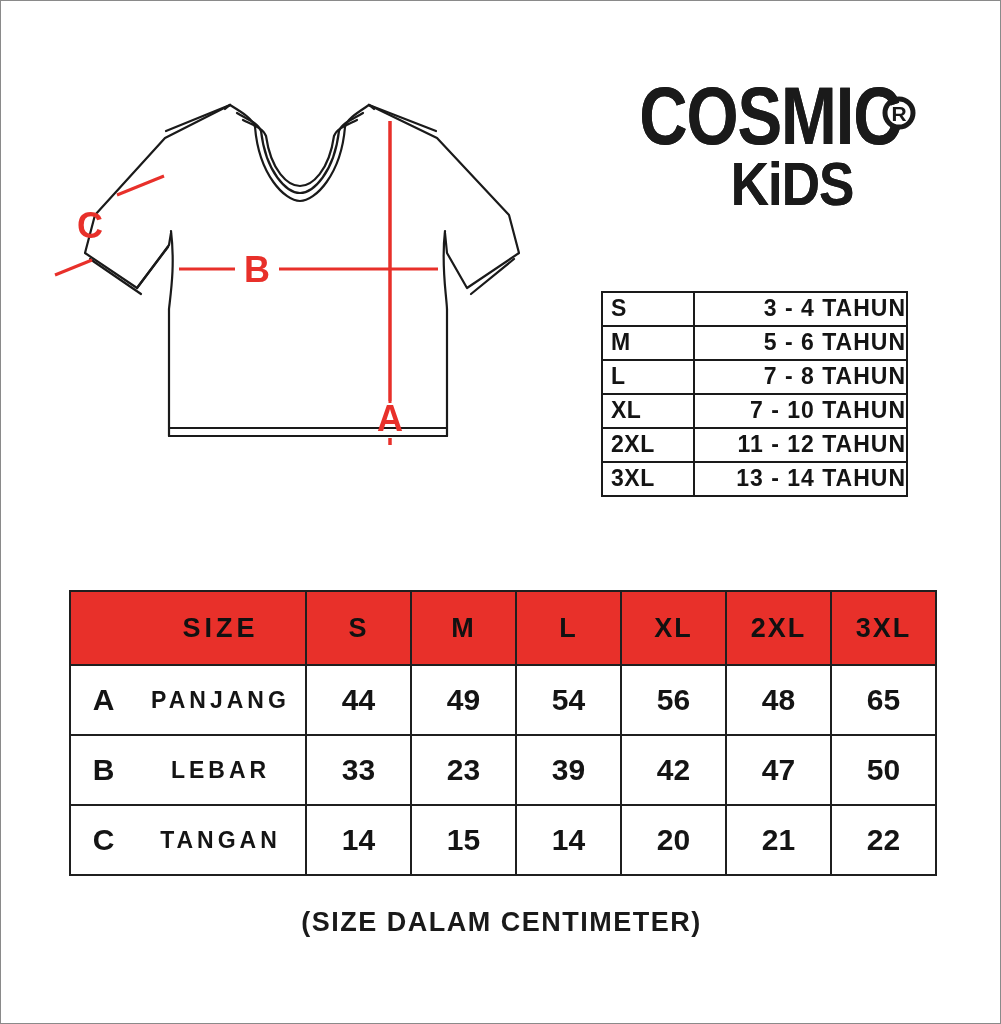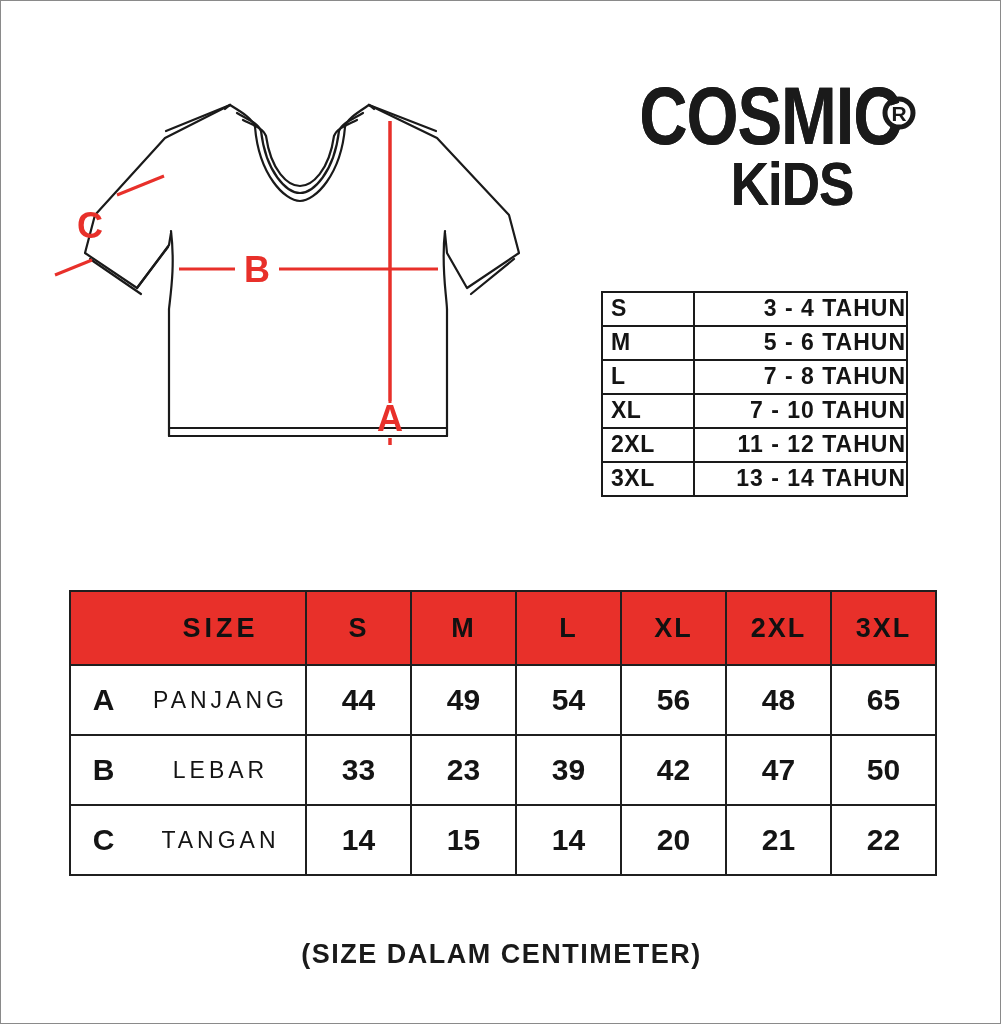--- a/index.html
+++ b/index.html
@@ -120,35 +120,34 @@
   #measure-table .col-size { width: 105px; }
 
   
   #measure-table td.code-cell { border-right: none; }
   #measure-table td.name-cell { border-left: none; }
   #measure-table thead th.h-blank { border-right: none; background:#e8302a; }
   #measure-table thead th.h-label { border-left: none; }
   #measure-table td.name-cell {
     font-size: 23px;
     letter-spacing: 4px;
-    font-weight: normal;
+    font-weight: bold;
   }
 
   
   #footer-caption {
     position: absolute;
     left: 0;
     top: 906px;
     width: 1001px;
     text-align: center;
     font-size: 27px;
     font-weight: bold;
     letter-spacing: 1.5px;
     color: #1a1a1a;
-    margin-top: 32px;
   }
 </style>
 </head>
 <body>
 
 <div id="page">
 
   <div id="shirt-diagram">
     <svg viewBox="0 0 510 490" xmlns="http://www.w3.org/2000/svg">
       <g fill="none" stroke="#1a1a1a" stroke-width="2.2" stroke-linejoin="round" stroke-linecap="round">

